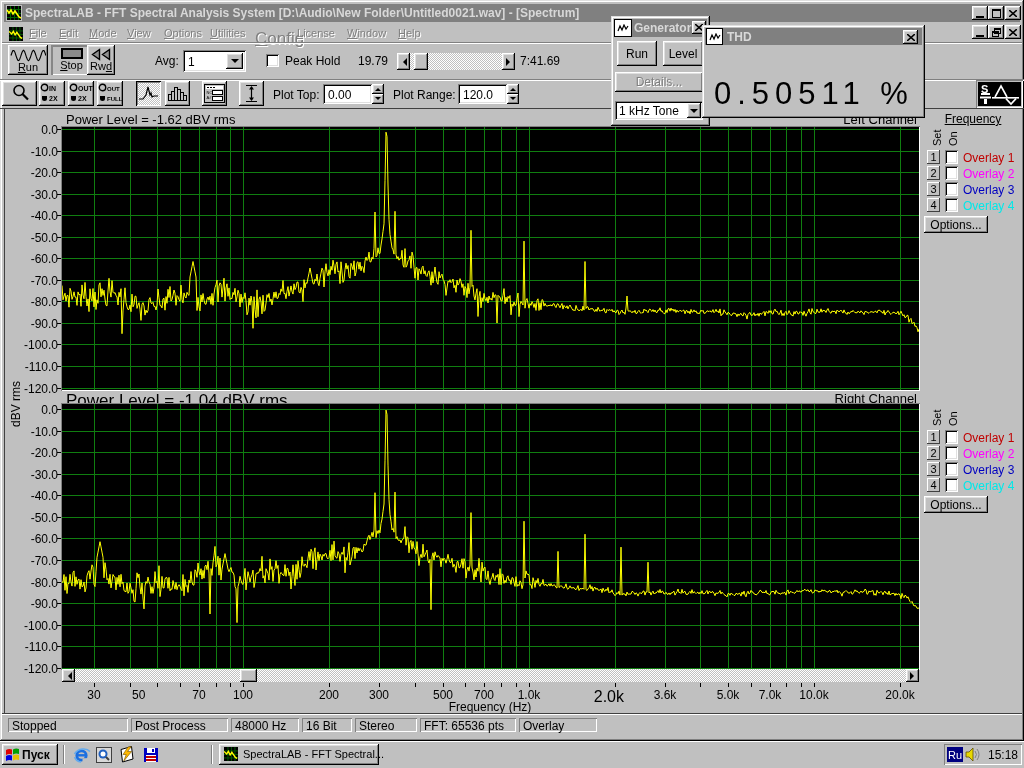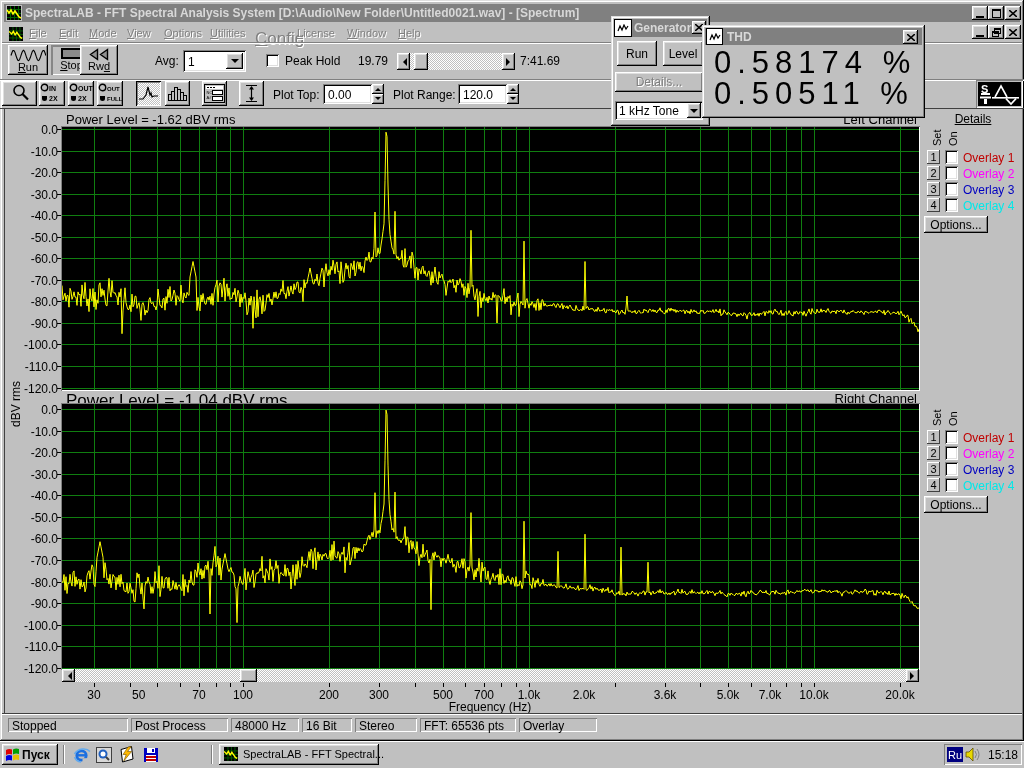--- a/index.html
+++ b/index.html
@@ -81,21 +81,21 @@
 <div class="a r" style="left:8px;top:45px;width:40px;height:30px">
     <svg width="36" height="14" viewBox="0 0 36 14" style="margin:3px auto 0;display:block">
       <path d="M1.0,7.5 L2.0,4.5 L2.9,2.6 L3.9,2.5 L4.9,4.2 L5.8,7.0 L6.8,10.1 L7.8,12.2 L8.8,12.6 L9.7,11.2 L10.7,8.4 L11.7,5.3 L12.6,3.0 L13.6,2.3 L14.6,3.5 L15.5,6.2 L16.5,9.3 L17.5,11.8 L18.5,12.7 L19.4,11.8 L20.4,9.3 L21.4,6.2 L22.3,3.5 L23.3,2.3 L24.3,3.0 L25.2,5.3 L26.2,8.4 L27.2,11.2 L28.2,12.6 L29.1,12.2 L30.1,10.1 L31.1,7.0 L32.0,4.2 L33.0,2.5 L34.0,2.6 L34.9,4.5 L35.9,7.5" fill="none" stroke="#000" stroke-width="1.1"></path>
     </svg>
     <div style="text-align:center;margin-top:-1px"><u>R</u>un</div>
   </div>
 <div class="a p2" style="left:51px;top:45px;width:41px;height:30px">
     <div style="width:22px;height:11px;background:#8a8a8a;border:2px solid #000;margin:3px auto 0"></div>
     <div style="text-align:center;margin-top:0px"><u>S</u>top</div>
   </div>
-<div class="a r" style="left:80px;top:45px;width:38px;height:30px">
+<div class="a r" style="left:87px;top:45px;width:28px;height:30px">
     <svg width="22" height="13" viewBox="0 0 22 13" style="margin:3px auto 0;display:block">
       <path d="M9.5 1.5L2.5 6.5L9.5 11.5zM19.5 1.5L12.5 6.5L19.5 11.5z" fill="#909090" stroke="#000" stroke-width="1.4"></path>
     </svg>
     <div style="text-align:center;margin-top:-1px">Rw<u>d</u></div>
   </div>
 <div class="a" style="left:155px;top:54px;font-size:12px">Avg:</div>
 <div class="a sunk white" style="left:183px;top:50px;width:63px;height:22px"></div>
 <div class="a" style="left:188px;top:55px;font-size:12px">1</div>
 <div class="a r ctr" style="left:226px;top:53px;width:17px;height:16px">
     <div style="width:0;height:0;border:4px solid transparent;border-top:4px solid #000;margin-top:4px"></div>
@@ -279,21 +279,21 @@
 <div class="a" style="left:0px;top:576px;width:58px;text-align:right;font-size:12px">-80.0</div>
 <div class="a" style="left:57px;top:582px;width:4px;height:1px;background:#000"></div>
 <div class="a" style="left:0px;top:597px;width:58px;text-align:right;font-size:12px">-90.0</div>
 <div class="a" style="left:57px;top:603px;width:4px;height:1px;background:#000"></div>
 <div class="a" style="left:0px;top:619px;width:58px;text-align:right;font-size:12px">-100.0</div>
 <div class="a" style="left:57px;top:625px;width:4px;height:1px;background:#000"></div>
 <div class="a" style="left:0px;top:640px;width:58px;text-align:right;font-size:12px">-110.0</div>
 <div class="a" style="left:57px;top:646px;width:4px;height:1px;background:#000"></div>
 <div class="a" style="left:0px;top:662px;width:58px;text-align:right;font-size:12px">-120.0</div>
 <div class="a" style="left:57px;top:668px;width:4px;height:1px;background:#000"></div>
-<div class="a" style="left:925px;top:112px;width:96px;text-align:center;font-size:12px"><u>Details</u></div>
+<div class="a" style="left:925px;top:112px;width:96px;text-align:center;font-size:12px"><u>Frequency</u></div>
 <div class="a" style="left:931px;top:146px;transform:rotate(-90deg);transform-origin:0 0;font-size:11px">Set</div>
 <div class="a" style="left:947px;top:146px;transform:rotate(-90deg);transform-origin:0 0;font-size:11px">On</div>
 <div class="a r1 ctr" style="left:927px;top:150px;width:13px;height:14px;font-size:11px">1</div>
 <div class="a sunk white" style="left:945px;top:150px;width:13px;height:14px"></div>
 <div class="a" style="left:963px;top:151px;font-size:12px;color:#c00000">Overlay 1</div>
 <div class="a r1 ctr" style="left:927px;top:166px;width:13px;height:14px;font-size:11px">2</div>
 <div class="a sunk white" style="left:945px;top:166px;width:13px;height:14px"></div>
 <div class="a" style="left:963px;top:167px;font-size:12px;color:#ff00ff">Overlay 2</div>
 <div class="a r1 ctr" style="left:927px;top:182px;width:13px;height:14px;font-size:11px">3</div>
 <div class="a sunk white" style="left:945px;top:182px;width:13px;height:14px"></div>
@@ -354,21 +354,21 @@
 <div class="a" style="left:900px;top:683px;width:1px;height:4px;background:#000"></div>
 <div class="a" style="left:69px;top:688px;width:50px;text-align:center;font-size:12px">30</div>
 <div class="a" style="left:132px;top:688px;width:50px;text-align:left;font-size:12px">50</div>
 <div class="a" style="left:174px;top:688px;width:50px;text-align:center;font-size:12px">70</div>
 <div class="a" style="left:218px;top:688px;width:50px;text-align:center;font-size:12px">100</div>
 <div class="a" style="left:304px;top:688px;width:50px;text-align:center;font-size:12px">200</div>
 <div class="a" style="left:354px;top:688px;width:50px;text-align:center;font-size:12px">300</div>
 <div class="a" style="left:418px;top:688px;width:50px;text-align:center;font-size:12px">500</div>
 <div class="a" style="left:459px;top:688px;width:50px;text-align:center;font-size:12px">700</div>
 <div class="a" style="left:504px;top:688px;width:50px;text-align:center;font-size:12px">1.0k</div>
-<div class="a" style="left:559px;top:688px;width:50px;text-align:center;font-size:12px">2.0k</div>
+<div class="a" style="left:574px;top:688px;width:50px;text-align:right;font-size:16px">2.0k</div>
 <div class="a" style="left:640px;top:688px;width:50px;text-align:center;font-size:12px">3.6k</div>
 <div class="a" style="left:703px;top:688px;width:50px;text-align:center;font-size:12px">5.0k</div>
 <div class="a" style="left:745px;top:688px;width:50px;text-align:center;font-size:12px">7.0k</div>
 <div class="a" style="left:789px;top:688px;width:50px;text-align:center;font-size:12px">10.0k</div>
 <div class="a" style="left:875px;top:688px;width:50px;text-align:center;font-size:12px">20.0k</div>
 <div class="a" style="left:390px;top:700px;width:200px;text-align:center;font-size:12px">Frequency (Hz)</div>
 <div class="a" style="left:2px;top:713px;width:1020px;height:1px;background:#404040"></div>
 <div class="a" style="left:2px;top:714px;width:1020px;height:1px;background:#fff"></div>
 <div class="a cell" style="left:8px;top:718px;width:120px;height:14px"></div>
 <div class="a" style="left:12px;top:719px;font-size:12px">Stopped</div>
@@ -467,14 +467,13 @@
 <svg width="12" height="8" viewBox="0 0 12 8">
         <path d="M1 7L3 2L5 6L7 1L9 5L11 2" fill="none" stroke="#000" stroke-width="1.2"></path>
       </svg>
     </div>
 <div class="a" style="left:25px;top:5px;color:#d8d8d8;font-weight:bold;font-size:12px">THD</div>
 <div class="a r ctr" style="left:201px;top:5px;width:15px;height:14px">
       <svg width="8" height="7" viewBox="0 0 8 7">
         <path d="M0 0L8 7M8 0L0 7" stroke="#000" stroke-width="1.6"></path>
       </svg>
     </div>
-<div class="a" style="left:12px;top:20px;font-size:31px;letter-spacing:6px;white-space:nowrap">0.58174 %</div>
 <div class="a" style="left:12px;top:51px;font-size:31px;letter-spacing:6px;white-space:nowrap">0.50511 %</div>
 </div>
 </body></html>

